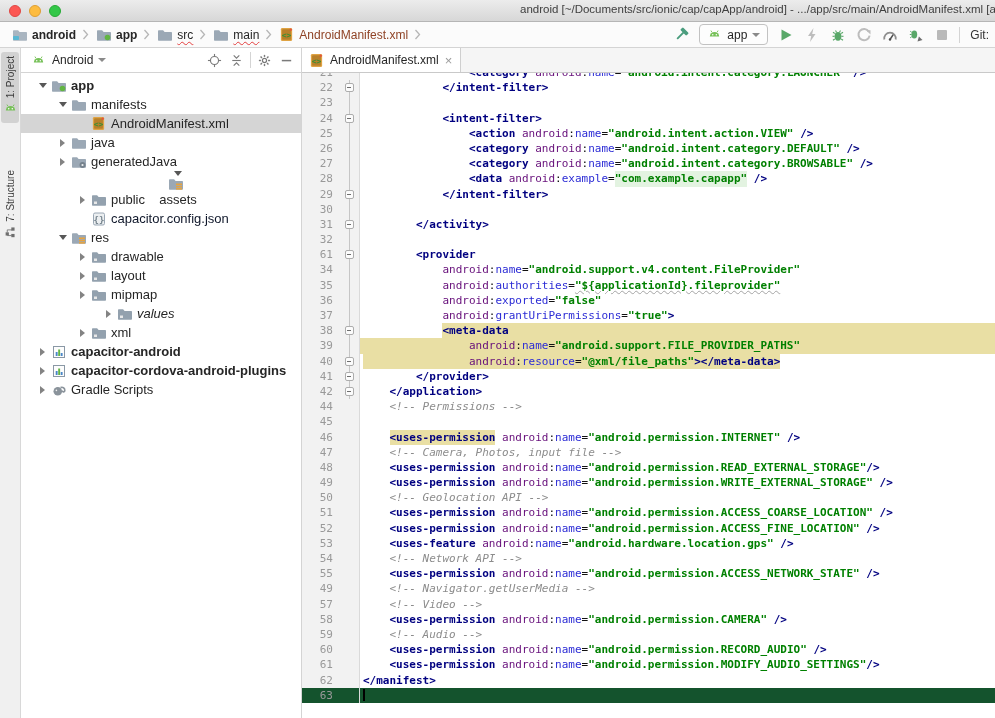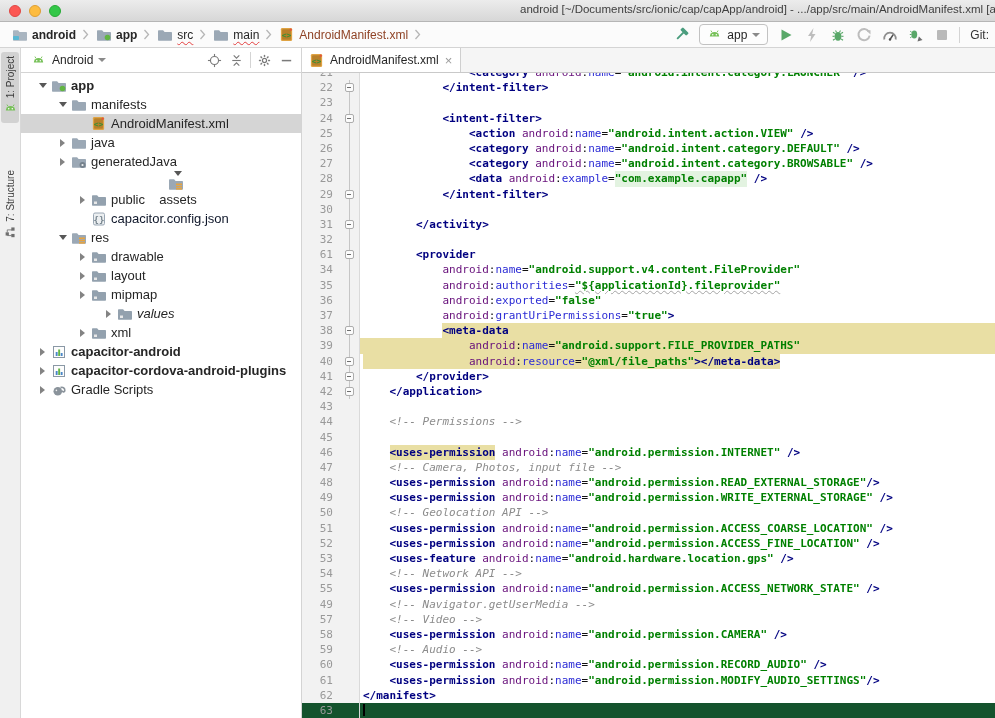--- a/index.html
+++ b/index.html
@@ -819,25 +819,20 @@
             <span class="ln">42</span>
             <span class="fold withline">
               <span class="fmark"></span>
             </span>
             <span class="code">
               <span class="ct p">    </span>
               <span class="ct t">&lt;/application&gt;</span>
             </span>
           </div>
           <div class="cl">
-            <span class="ln">43</span>
-            <span class="fold"></span>
-            <span class="code"></span>
-          </div>
-          <div class="cl">
             <span class="ln">44</span>
             <span class="fold"></span>
             <span class="code">
               <span class="ct p">    </span>
               <span class="ct c">&lt;!-- Permissions --&gt;</span>
             </span>
           </div>
           <div class="cl">
             <span class="ln">45</span>
             <span class="fold"></span>

